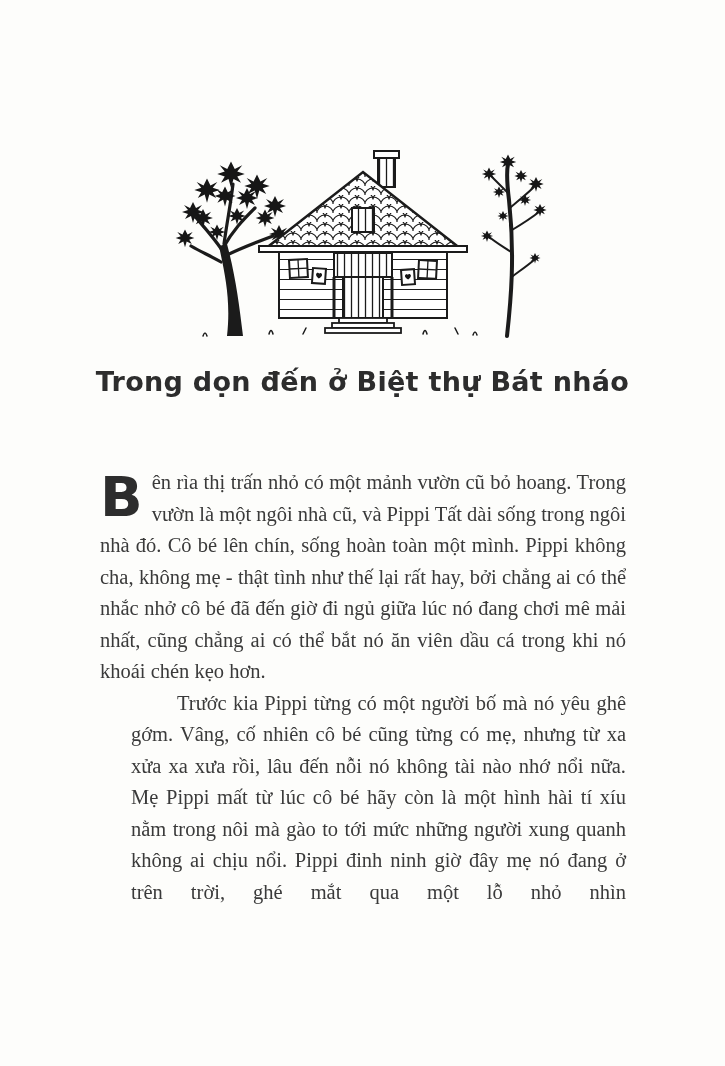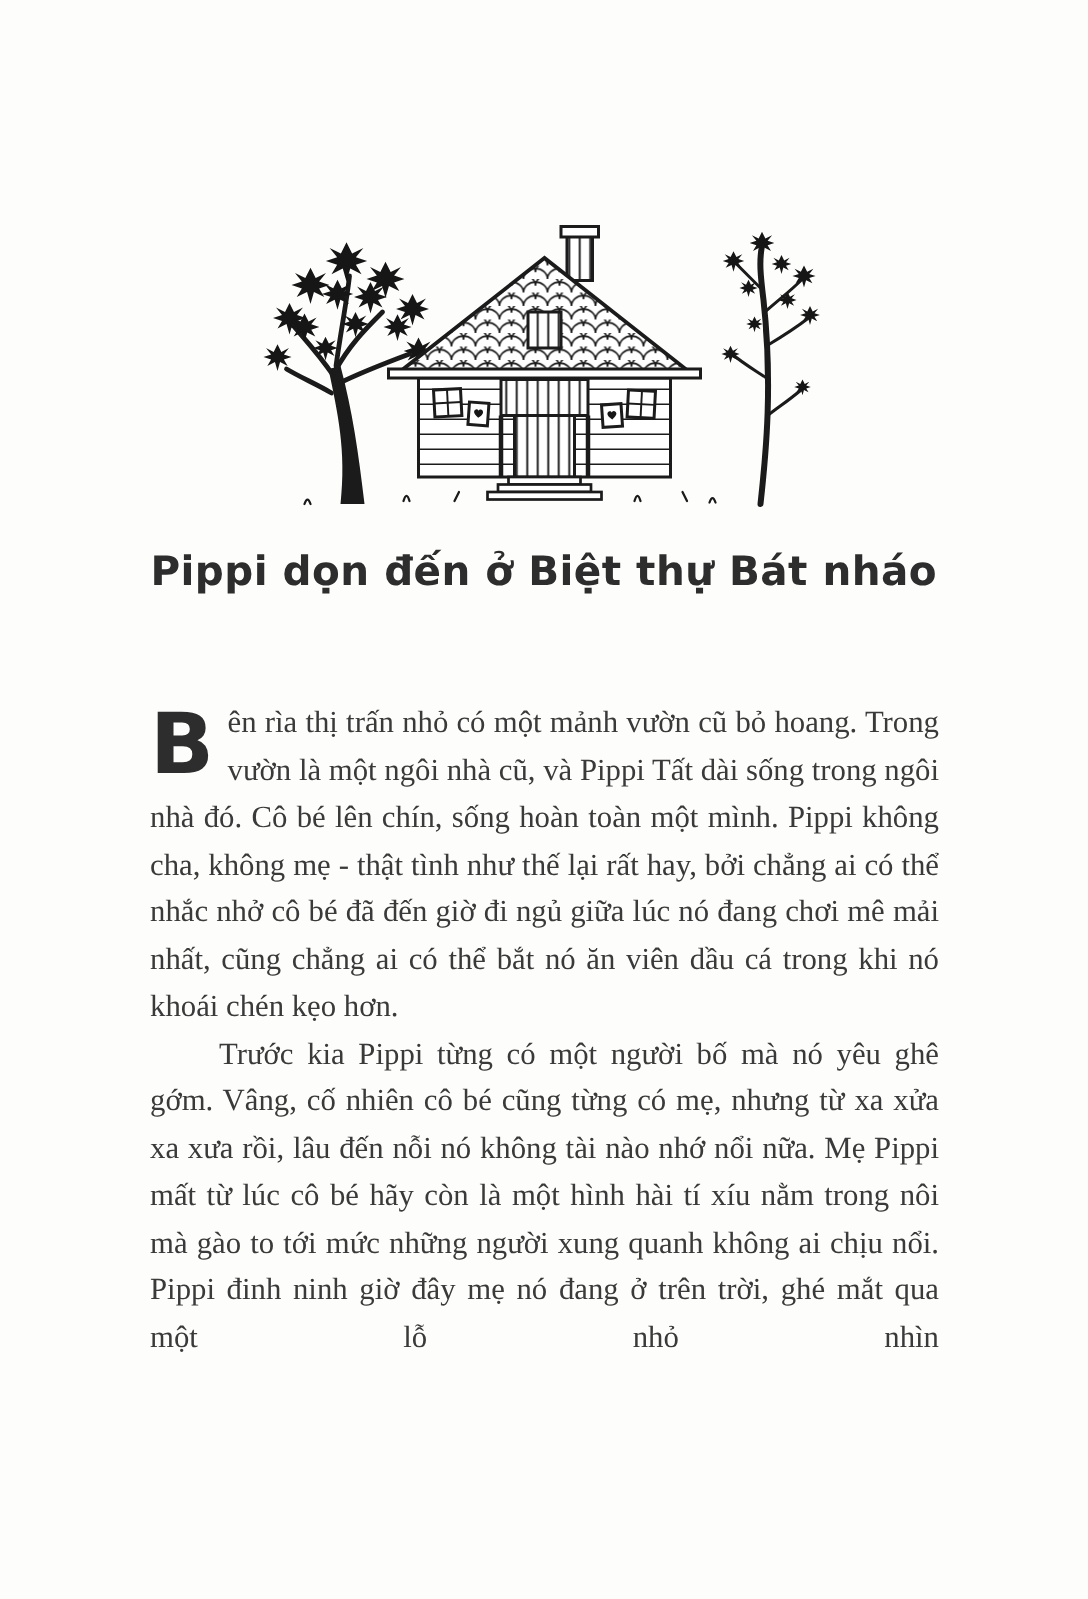--- a/index.html
+++ b/index.html
@@ -30,20 +30,21 @@
     margin: 70px 99px 0 100px;
     font-family: "Liberation Serif", serif;
     font-size: 20.5px;
     line-height: 31.5px;
     color: #3a3a3a;
     text-align: justify;
   }
   .para-2 {
     text-indent: 46px;
     text-align-last: justify;
+    margin-left: 31px;
   }
   .dropcap {
     float: left;
     font-family: "DejaVu Sans", sans-serif;
     font-weight: 700;
     font-size: 56px;
     line-height: 52px;
     padding: 4px 9px 0 0;
     color: #2d2d2d;
   }
@@ -166,20 +167,20 @@
         <path d="M96,184 q2,-7 4,0"></path>
         <path d="M130,184 l3,-6"></path>
         <path d="M250,184 q2,-7 4,0"></path>
         <path d="M285,184 l-3,-6"></path>
         <path d="M300,185 q2,-6 4,0"></path>
         <path d="M30,186 q2,-6 4,0"></path>
       </g>
     </svg>
   </div>
 
-  <h1 class="chapter-title">Pippi dọn đến ở Biệt thự Bát nháo</h1>
+  <h1 class="chapter-title">Trong dọn đến ở Biệt thự Bát nháo</h1>
 
   <div class="body-text">
     <p class="para para-1"><span class="dropcap">B</span><span>ên rìa thị trấn nhỏ có một mảnh vườn cũ bỏ hoang. Trong vườn là một ngôi nhà cũ, và Pippi Tất dài sống trong ngôi nhà đó. Cô bé lên chín, sống hoàn toàn một mình. Pippi không cha, không mẹ - thật tình như thế lại rất hay, bởi chẳng ai có thể nhắc nhở cô bé đã đến giờ đi ngủ giữa lúc nó đang chơi mê mải nhất, cũng chẳng ai có thể bắt nó ăn viên dầu cá trong khi nó khoái chén kẹo hơn.</span></p>
     <p class="para para-2">Trước kia Pippi từng có một người bố mà nó yêu ghê gớm. Vâng, cố nhiên cô bé cũng từng có mẹ, nhưng từ xa xửa xa xưa rồi, lâu đến nỗi nó không tài nào nhớ nổi nữa. Mẹ Pippi mất từ lúc cô bé hãy còn là một hình hài tí xíu nằm trong nôi mà gào to tới mức những người xung quanh không ai chịu nổi. Pippi đinh ninh giờ đây mẹ nó đang ở trên trời, ghé mắt qua một lỗ nhỏ nhìn</p>
   </div>
 
 </div>
 
 </body></html>

